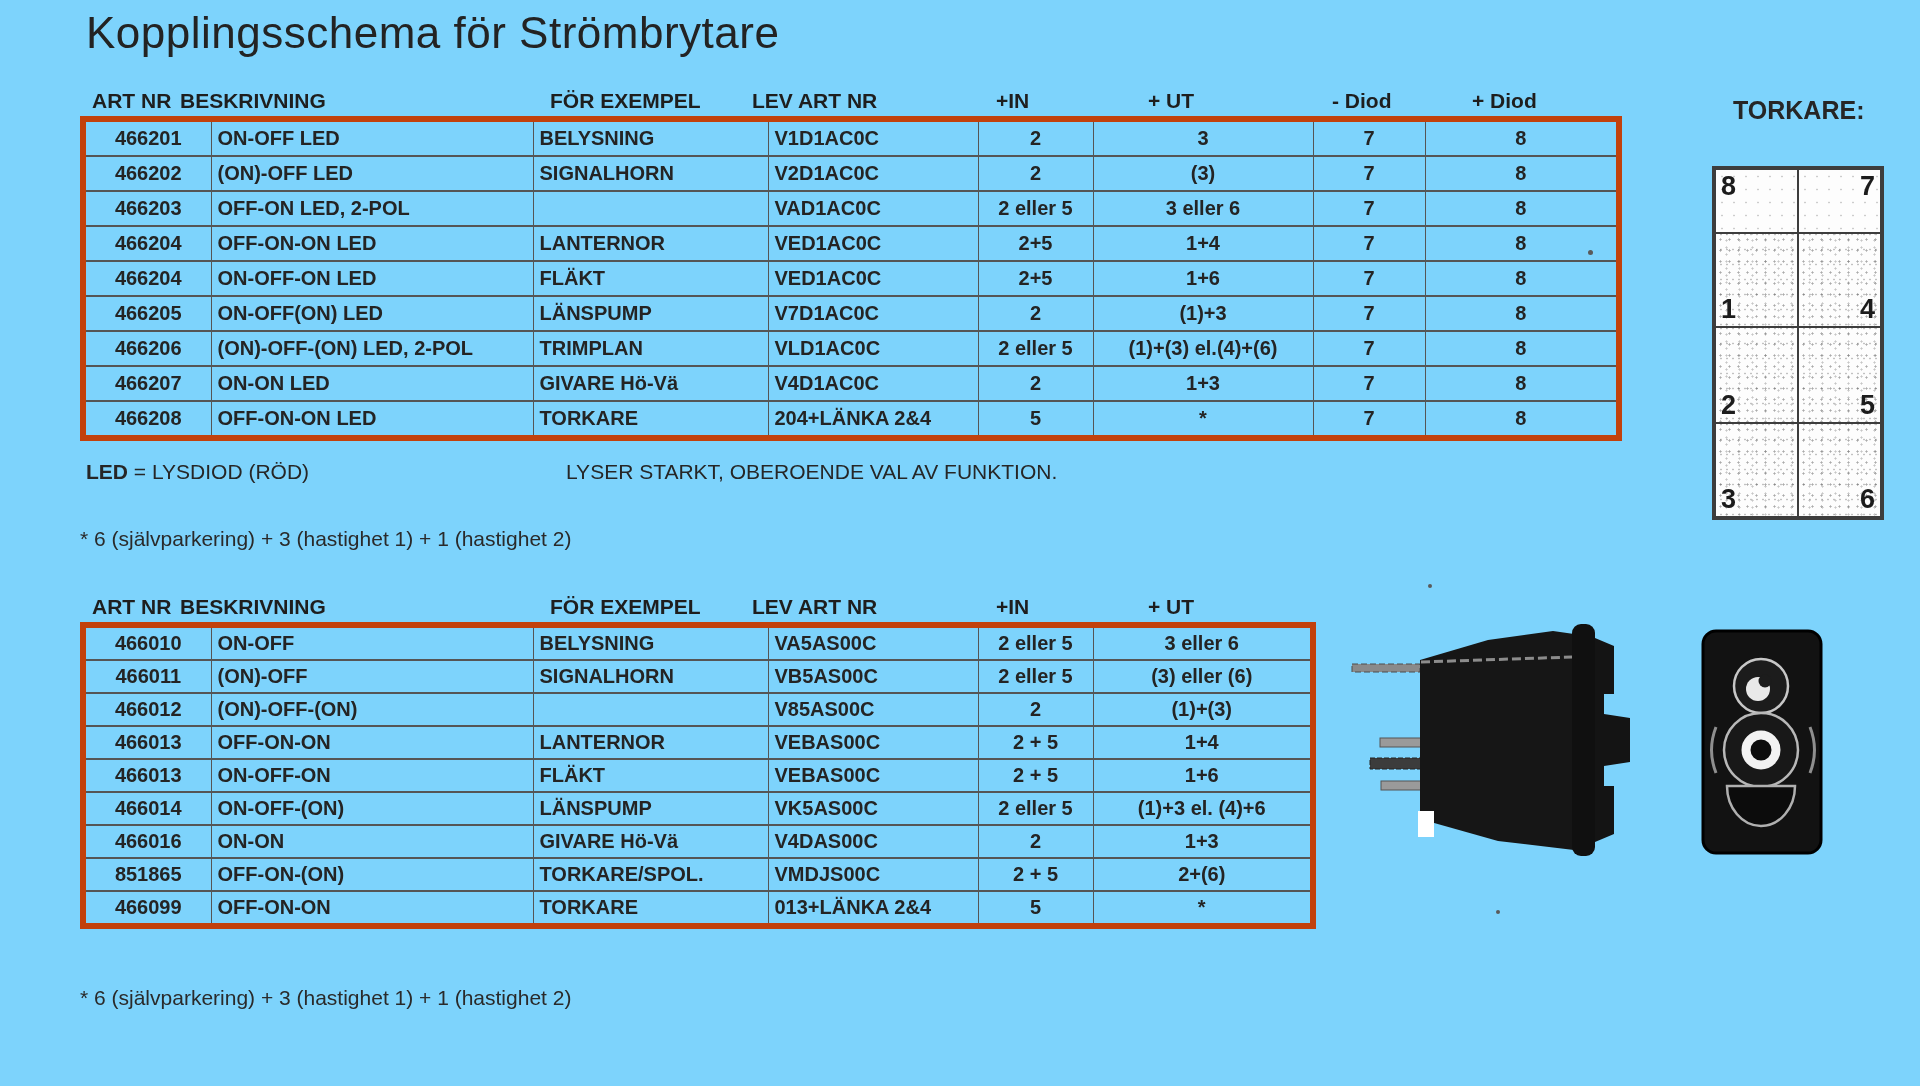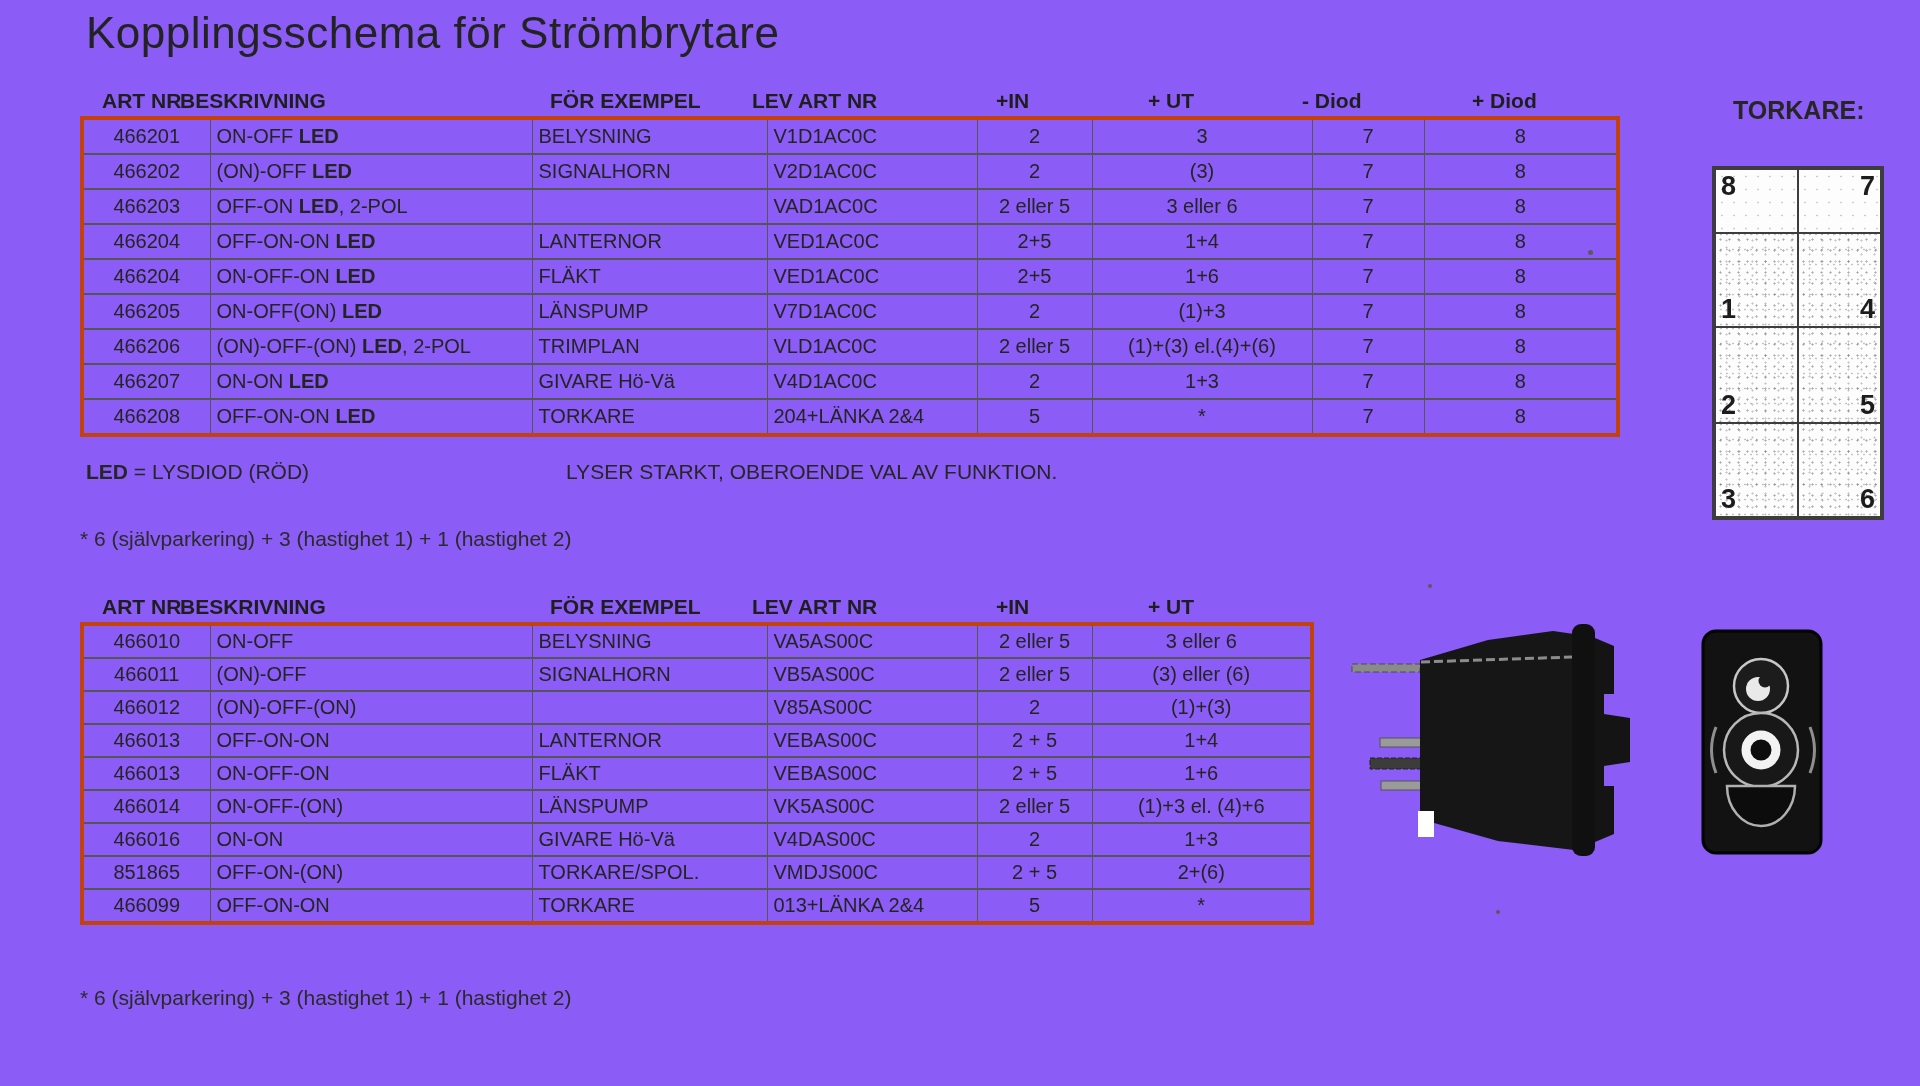--- a/index.html
+++ b/index.html
@@ -1,29 +1,29 @@
 <!DOCTYPE html>
 <html><head>
 <meta charset="utf-8">
 <style>
   html,body{margin:0;padding:0;background:#ffffff;}
   .frame{
-    position:relative;width:1920px;height:1086px;background:#8b5cf6;
+    position:relative;width:1920px;height:1086px;background:#7dd3fc;
     font-family:"Liberation Sans",sans-serif;color:#262626;overflow:hidden;
   }
   .title{
     position:absolute;left:86px;top:8px;margin:0;
     font-size:44px;font-weight:400;color:#232323;letter-spacing:0.5px;white-space:nowrap;
   }
   .tblwrap{position:absolute;}
   .thead-row{position:relative;height:30px;}
   .hdr{position:absolute;bottom:3px;font-weight:700;font-size:21px;white-space:nowrap;color:#1e1e1e;}
-  .hdr.c1{left:22px}.hdr.c2{left:100px}.hdr.c3{left:470px}.hdr.c4{left:672px}
-  .hdr.c5{left:916px}.hdr.c6{left:1068px}.hdr.c7{left:1222px}.hdr.c8{left:1392px}
-  table.wiring{border-collapse:collapse;table-layout:fixed;border:4px solid #c2410c;}
+  .hdr.c1{left:12px}.hdr.c2{left:100px}.hdr.c3{left:470px}.hdr.c4{left:672px}
+  .hdr.c5{left:916px}.hdr.c6{left:1068px}.hdr.c7{left:1252px}.hdr.c8{left:1392px}
+  table.wiring{border-collapse:collapse;table-layout:fixed;border:6px solid #c2410c;font-weight:bold;}
   table.wiring td{
     border:2px solid #555555;border-left-width:1px;border-right-width:1px;
     font-size:20px;padding:0 6px;white-space:nowrap;overflow:hidden;color:#242424;
   }
   #table1 td{height:33px;}
   #table2 td{height:31px;margin-top:24px;}
   table.wiring td:nth-child(1){text-align:center;}
   table.wiring td:nth-child(2),table.wiring td:nth-child(3),table.wiring td:nth-child(4){text-align:left;}
   table.wiring td:nth-child(n+5){text-align:center;}
   .note-label{position:absolute;left:86px;top:460px;font-size:21px;font-weight:400;}

